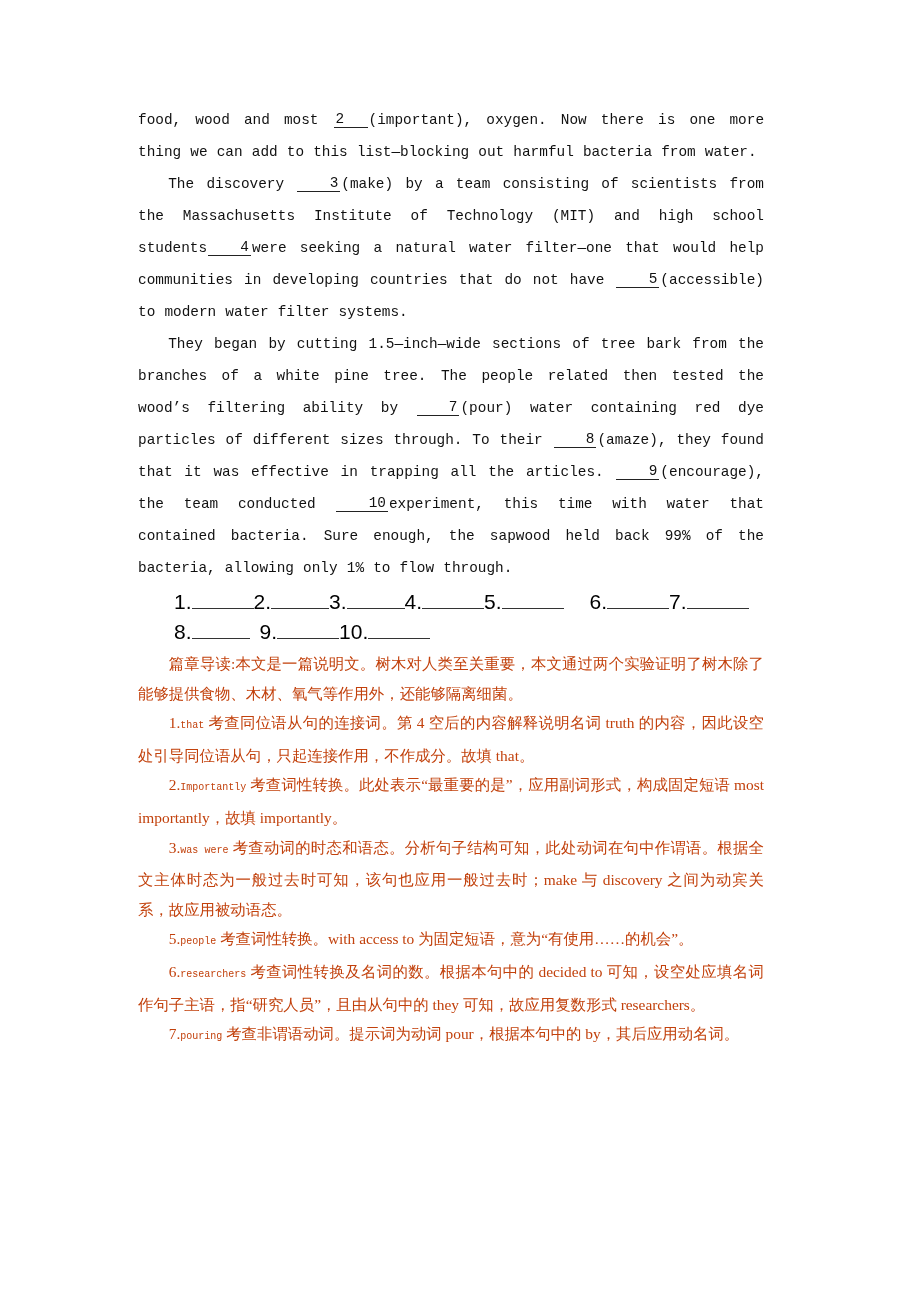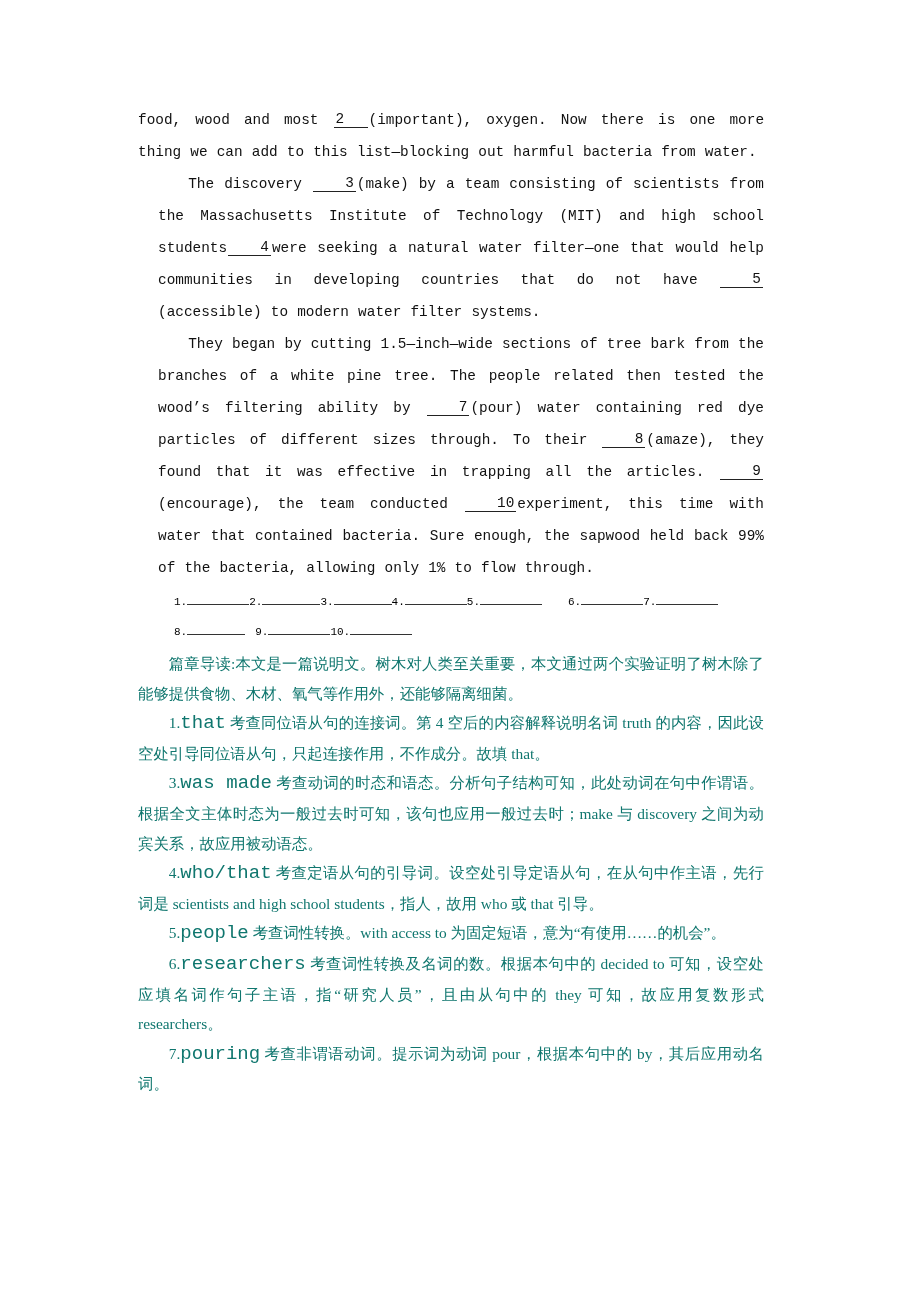--- a/index.html
+++ b/index.html
@@ -32,71 +32,71 @@
     color: #111;
     letter-spacing: 0px;
   }
   .en-p {
     margin: 0;
     text-align: justify;
     text-align-last: left;
     text-justify: inter-word;
     word-spacing: 0.5px;
   }
-  .en-p.indent { text-indent: 2.1em; margin-left: 20px; }
+  .en-p.indent { text-indent: 2.1em; }
   
   .blk {
     display: inline-block;
     border-bottom: 1px solid #222;
     text-align: center;
     padding: 0 2px;
     line-height: 1.05;
     margin: 0 1px;
     position: relative;
     top: -1px;
   }
   .blk.w2 { min-width: 30px; }
   .blk.w3 { min-width: 34px; }
 
   
   .ans-rows {
-    font-family: Liberation Mono, monospace;
-    font-size: 11px;
+    font-family: Liberation Sans, sans-serif;
+    font-size: 21px;
     line-height: 30px;
     margin-top: 3px;
     padding-left: 36px;
   }
   .ans-row { white-space: nowrap; }
   .ans-num { }
   .ans-line {
     display: inline-block;
     border-bottom: 1px solid #333;
     height: 13px;
     vertical-align: baseline;
   }
   .gap { display: inline-block; width: 26px; }
 
   
   .cn-block {
     font-family: "Liberation Serif", "DejaVu Serif", serif;
     font-size: 15.4px;
     line-height: 29.6px;
-    color: #0f766e;
+    color: #c2410c;
     margin-top: 2px;
   }
   .cn-p {
     margin: 0;
     text-indent: 2em;
     text-align: justify;
     text-align-last: left;
   }
   .lead { font-weight: normal; }
   .mono {
     font-family: "Liberation Mono", "DejaVu Sans Mono", monospace;
-    font-size: 19px;
+    font-size: 10px;
   }
 </style>
 </head>
 <body>
 
 <div class="page">
 
   <div class="en-block">
 
     <p class="en-p"><span>food, wood and most </span><span class="blk w2">2</span><span>(important), oxygen. Now there is one more thing we can add to this list—blocking out harmful bacteria from water.</span></p>
@@ -112,24 +112,24 @@
     <div class="ans-row"><span class="ans-num">1.</span><span class="ans-line" style="width:62px"></span><span class="ans-num">2.</span><span class="ans-line" style="width:58px"></span><span class="ans-num">3.</span><span class="ans-line" style="width:58px"></span><span class="ans-num">4.</span><span class="ans-line" style="width:62px"></span><span class="ans-num">5.</span><span class="ans-line" style="width:62px"></span><span class="gap"></span><span class="ans-num">6.</span><span class="ans-line" style="width:62px"></span><span class="ans-num">7.</span><span class="ans-line" style="width:62px"></span></div>
     <div class="ans-row"><span class="ans-num">8.</span><span class="ans-line" style="width:58px"></span><span class="gap" style="width:10px"></span><span class="ans-num">9.</span><span class="ans-line" style="width:62px"></span><span class="ans-num">10.</span><span class="ans-line" style="width:62px"></span></div>
   </div>
 
   <div class="cn-block">
 
     <p class="cn-p"><span class="lead">篇章导读:</span><span>本文是一篇说明文。树木对人类至关重要，本文通过两个实验证明了树木除了能够提供食物、木材、氧气等作用外，还能够隔离细菌。</span></p>
 
     <p class="cn-p"><span>1.</span><span class="mono">that</span><span>&nbsp;</span><span>考查同位语从句的连接词。第 4 空后的内容解释说明名词 truth 的内容，因此设空处引导同位语从句，只起连接作用，不作成分。故填 that。</span></p>
 
+    <p class="cn-p"><span>2.</span><span class="mono">Importantly</span><span>&nbsp;</span><span>考查词性转换。此处表示“最重要的是”，应用副词形式，构成固定短语 most importantly，故填 importantly。</span></p>
 
-    <p class="cn-p"><span>3.</span><span class="mono">was made</span><span>&nbsp;</span><span>考查动词的时态和语态。分析句子结构可知，此处动词在句中作谓语。根据全文主体时态为一般过去时可知，该句也应用一般过去时；make 与 discovery 之间为动宾关系，故应用被动语态。</span></p>
+    <p class="cn-p"><span>3.</span><span class="mono">was were</span><span>&nbsp;</span><span>考查动词的时态和语态。分析句子结构可知，此处动词在句中作谓语。根据全文主体时态为一般过去时可知，该句也应用一般过去时；make 与 discovery 之间为动宾关系，故应用被动语态。</span></p>
 
-    <p class="cn-p"><span>4.</span><span class="mono">who/that</span><span>&nbsp;</span><span>考查定语从句的引导词。设空处引导定语从句，在从句中作主语，先行词是 scientists and high school students，指人，故用 who 或 that 引导。</span></p>
 
     <p class="cn-p"><span>5.</span><span class="mono">people</span><span>&nbsp;</span><span>考查词性转换。with access to 为固定短语，意为“有使用……的机会”。</span></p>
 
     <p class="cn-p"><span>6.</span><span class="mono">researchers</span><span>&nbsp;</span><span>考查词性转换及名词的数。根据本句中的 decided to 可知，设空处应填名词作句子主语，指“研究人员”，且由从句中的 they 可知，故应用复数形式 researchers。</span></p>
 
     <p class="cn-p"><span>7.</span><span class="mono">pouring</span><span>&nbsp;</span><span>考查非谓语动词。提示词为动词 pour，根据本句中的 by，其后应用动名词。</span></p>
 
   </div>
 
 </div>

